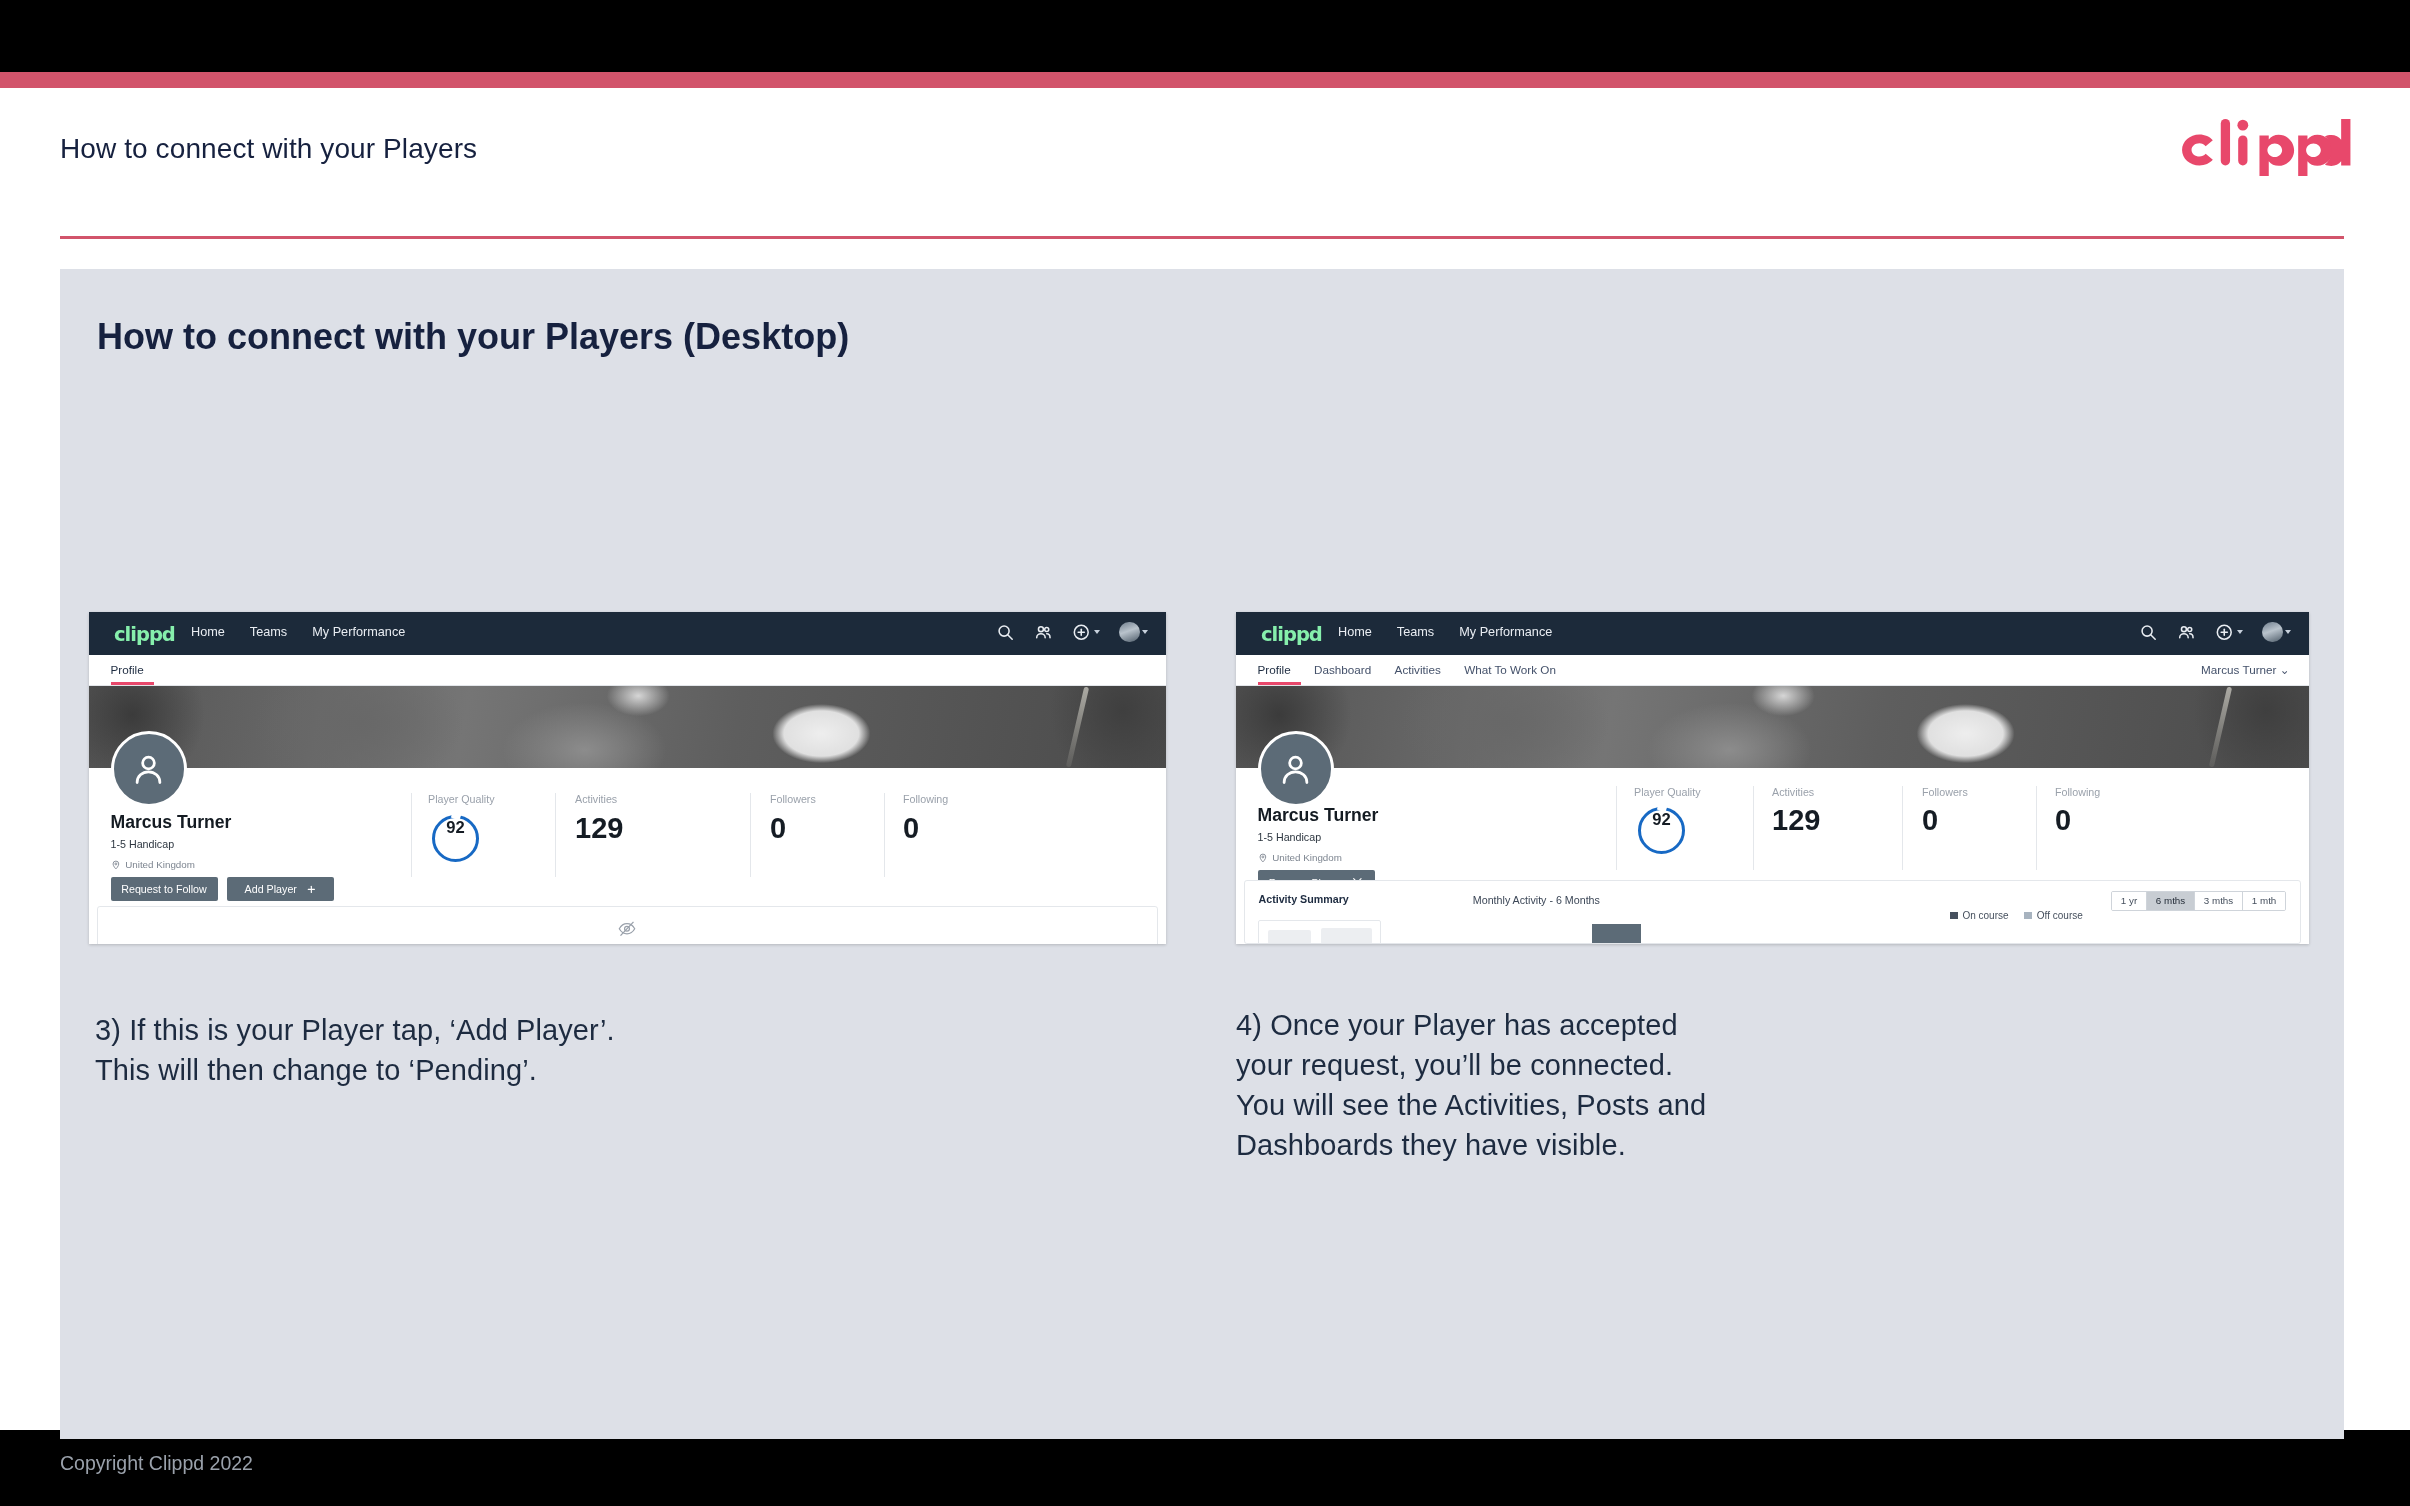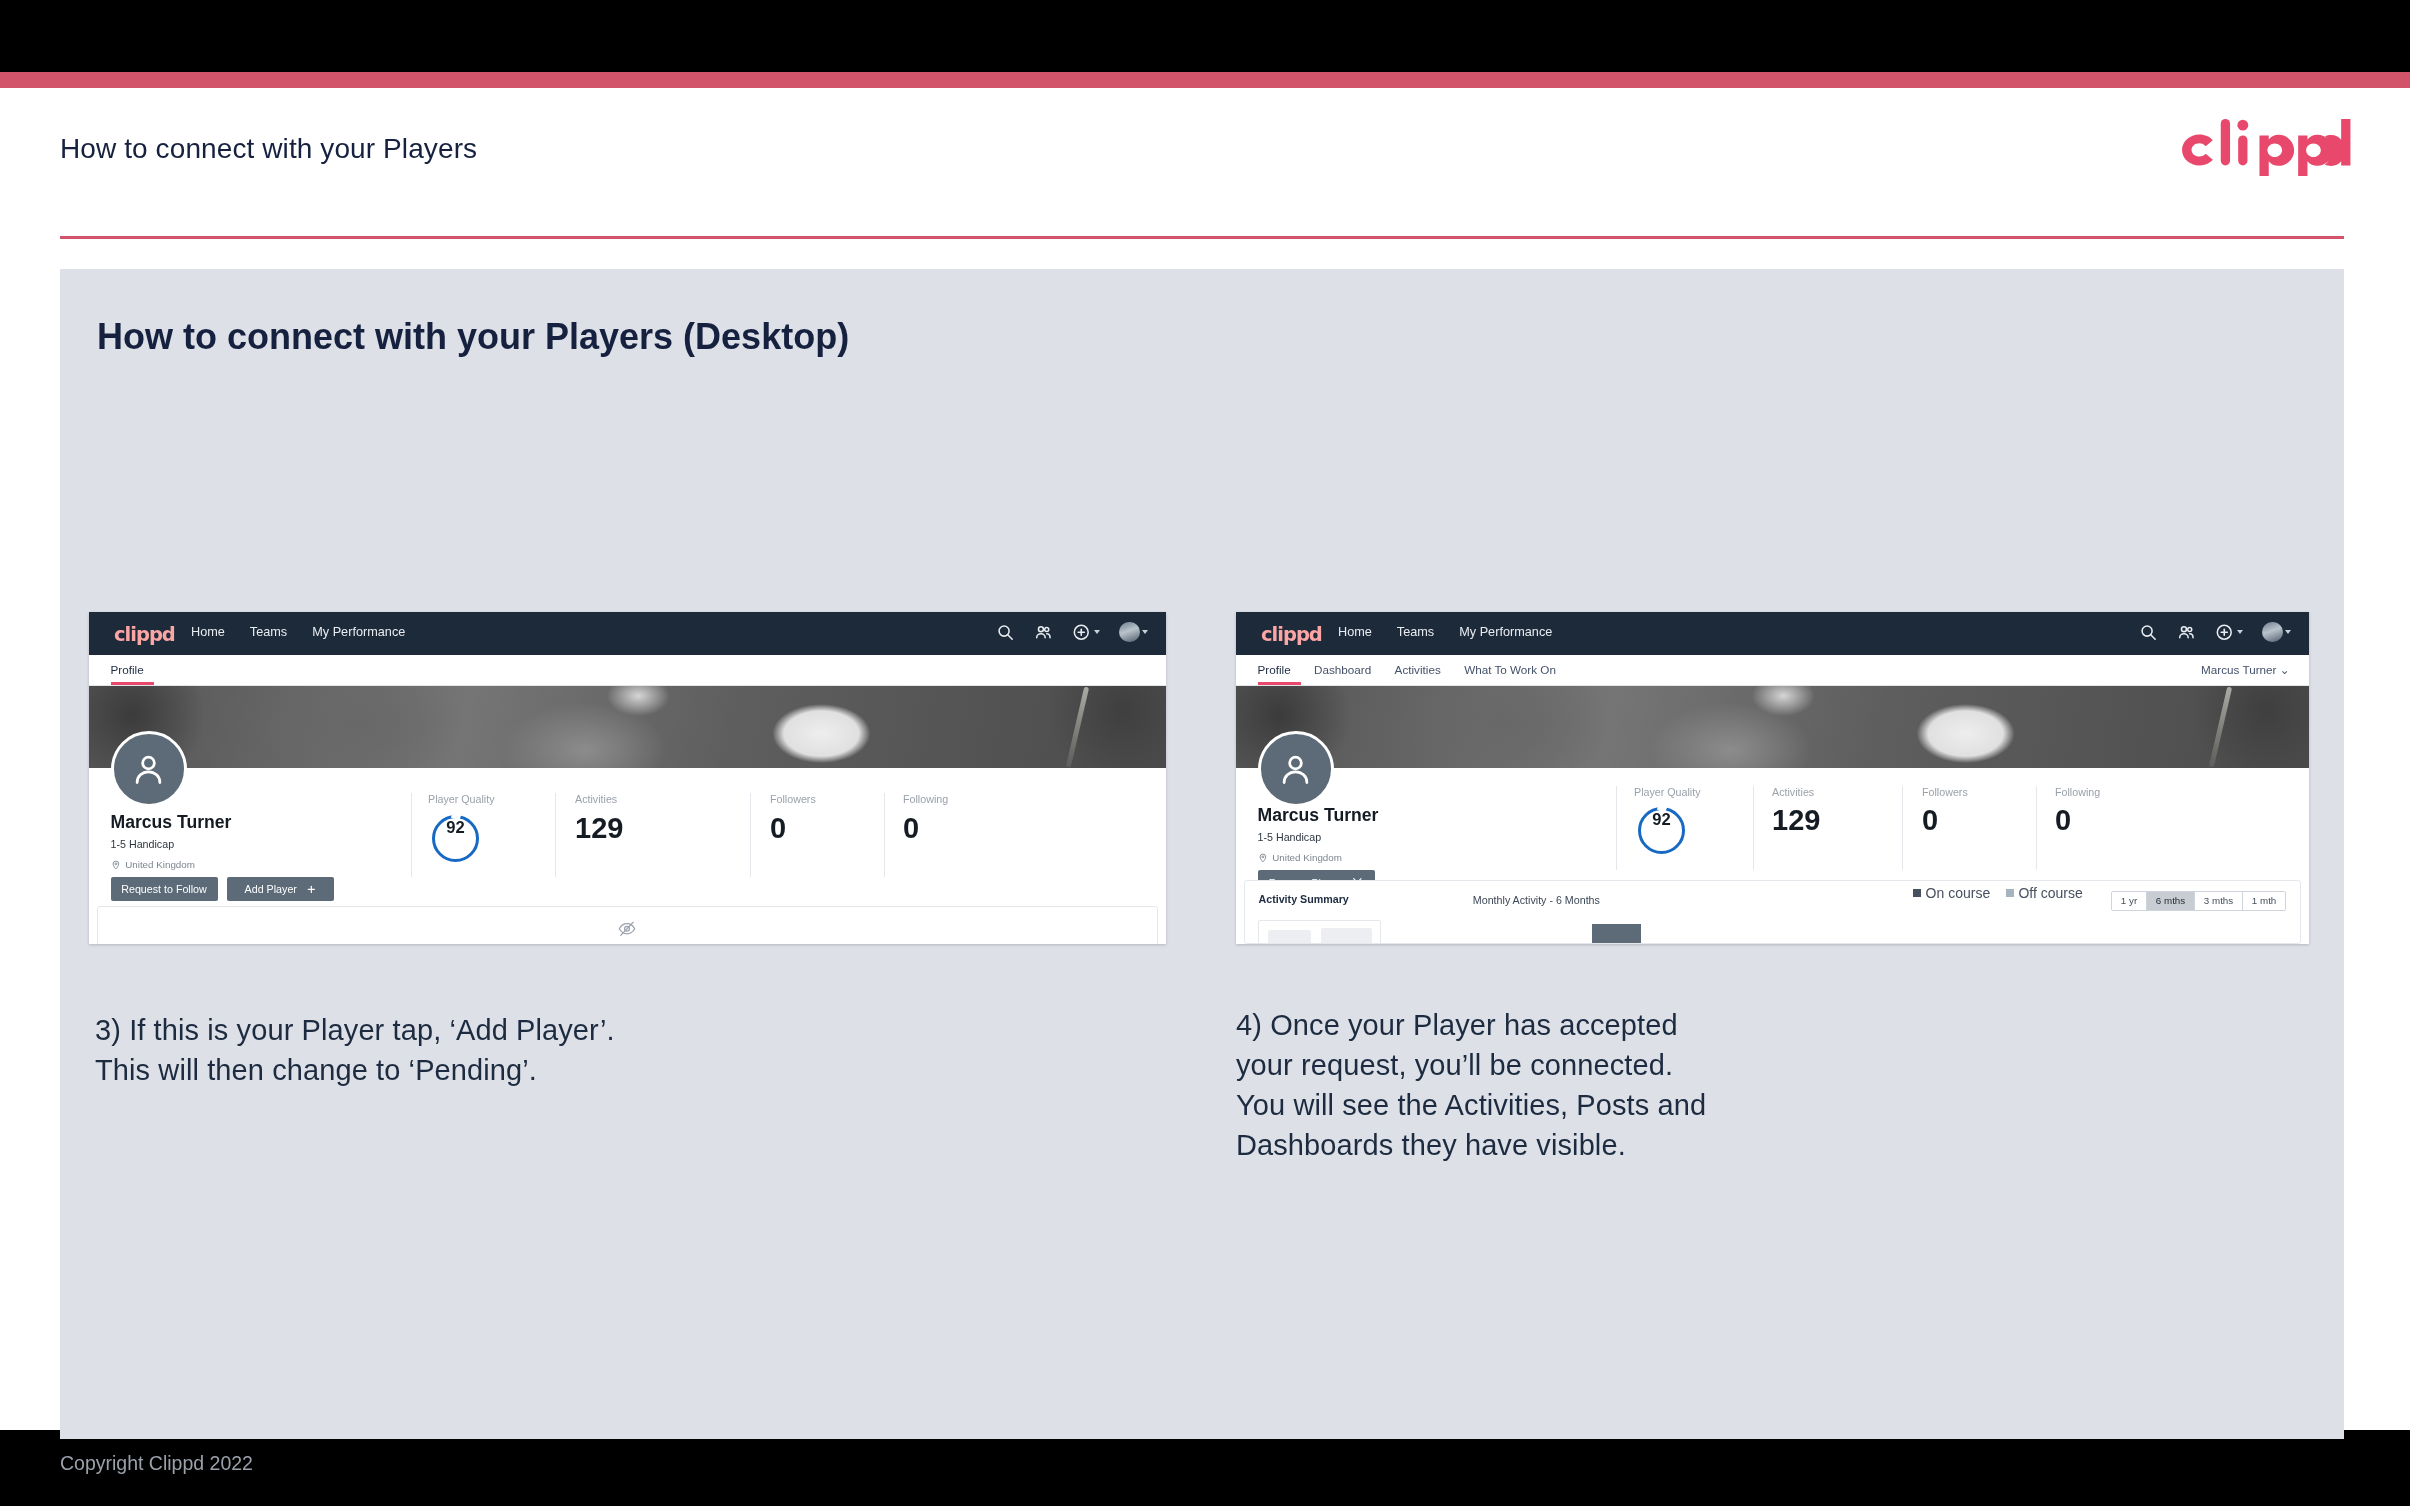--- a/index.html
+++ b/index.html
@@ -30,21 +30,21 @@
   .h2{position:absolute;left:37px;top:96px;font-size:33px;color:#3c4b63;letter-spacing:0px;}
 
   
   .shot{position:absolute;top:343px;height:332px;background:#fff;overflow:hidden;
         box-shadow:0 1px 2.9px rgba(0,0,0,.18);}
   .shot.left{left:29px;width:1077px;}
   .shot.right{left:1176px;width:1073px;}
 
   
   .nav{position:relative;height:43px;background:#1c2a3a;}
-  .nav .brand{position:absolute;left:25px;top:10.7px;font-size:19.5px;font-weight:bold;color:#fca5a5;
+  .nav .brand{position:absolute;left:25px;top:10.7px;font-size:19.5px;font-weight:bold;color:#86efac;
                letter-spacing:-1px;font-family:"DejaVu Sans",sans-serif;}
   .nav .links{position:absolute;left:102px;top:12.7px;display:flex;gap:25px;}
   .nav .links span{font-size:12.7px;color:#e9edf2;}
   .nav .icons{position:absolute;right:17.6px;top:9.8px;display:flex;align-items:center;gap:19.5px;}
   .ic{width:18.5px;height:18.5px;display:block;}
   .ic svg{display:block;}
   .caret{width:0;height:0;border-left:3.9px solid transparent;border-right:3.9px solid transparent;
          border-top:4.9px solid #c8d1dc;margin-left:2.9px;}
   .avat{width:20.5px;height:20.5px;border-radius:50%;background:
         linear-gradient(160deg,#6e7d8c 0%,#b9c3cc 45%,#4e5c69 100%);}
@@ -370,21 +370,21 @@
 
           <div class="statsdiv" style="left:800px;top:17.6px;height:84px;"></div>
           <div class="slabel" style="left:819px;top:17.6px;font-size:10.7px;">Following</div>
           <div class="sval" style="left:819px;top:36px;font-size:29px;">0</div>
         </div>
 
         <div class="actbar" style="left:7.8px;top:268px;width:1055px;height:62px;">
           <div class="act-t1" style="left:13.7px;top:11.7px;font-size:10.7px;">Activity Summary</div>
           <div class="act-t2" style="left:228px;top:12.7px;font-size:10.7px;">Monthly Activity - 6 Months</div>
 
-          <div class="legend" style="right:217px;top:4px;font-size:14px;align-items:flex-end;">
+          <div class="legend" style="right:217px;top:29px;font-size:10px;align-items:flex-end;">
             <span class="lg">
               <i class="sw" style="background:#46505e;"></i>
               <span>On course</span>
             </span>
             <span class="lg">
               <i class="sw" style="background:#a7b3bf;"></i>
               <span>Off course</span>
             </span>
           </div>
 

